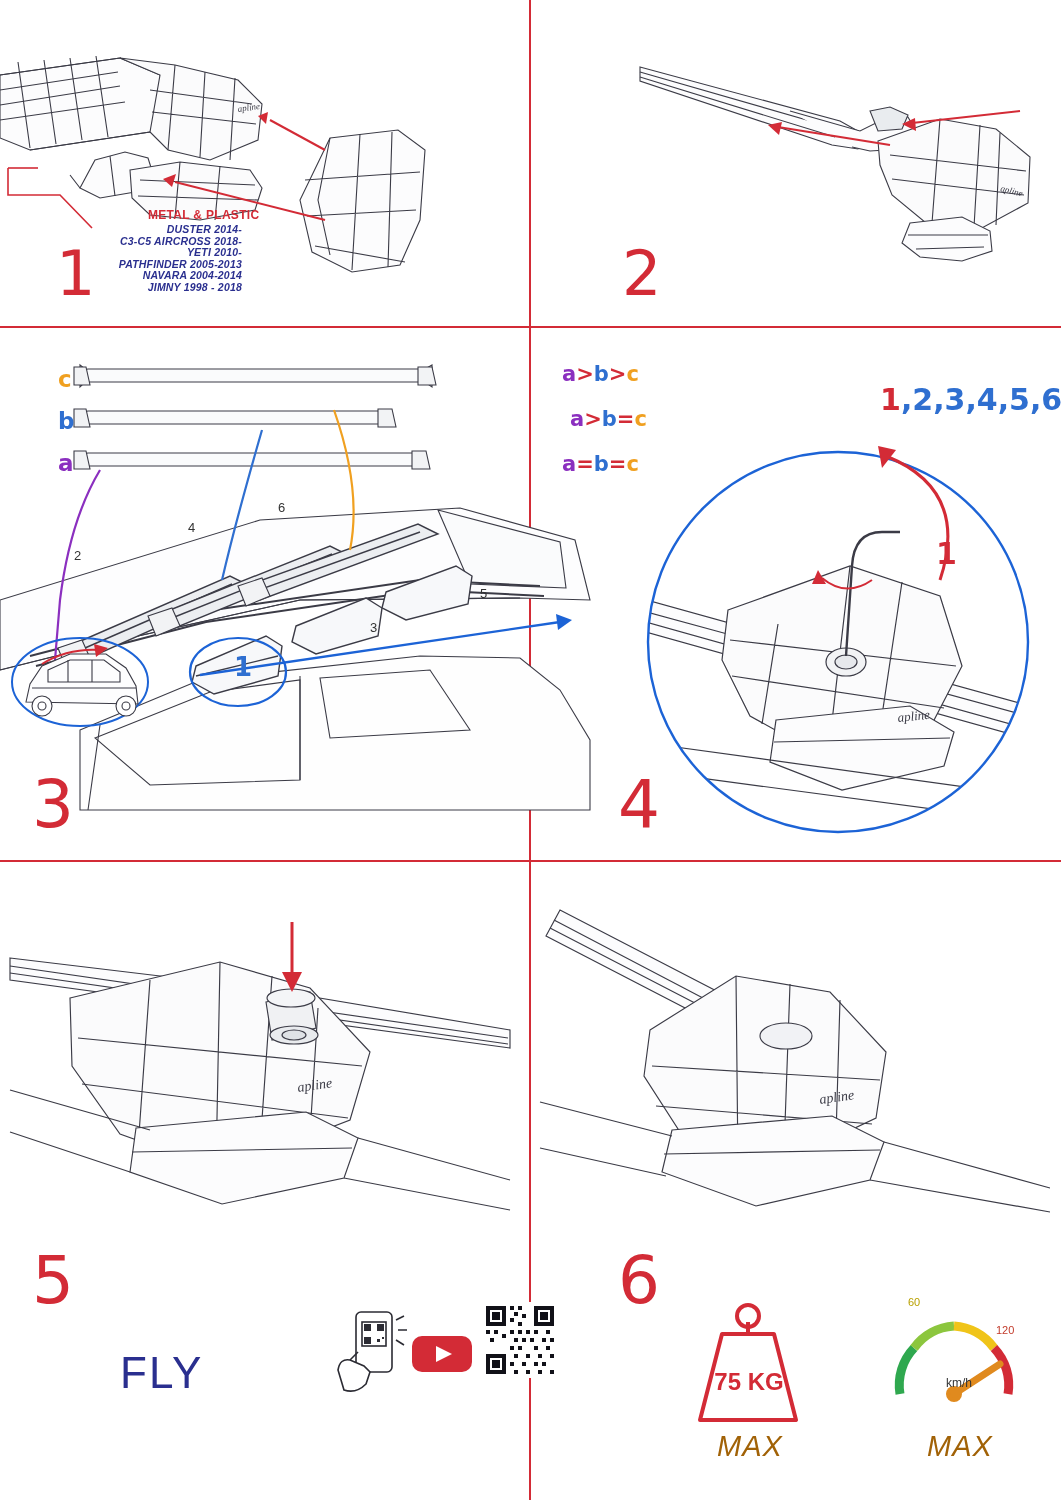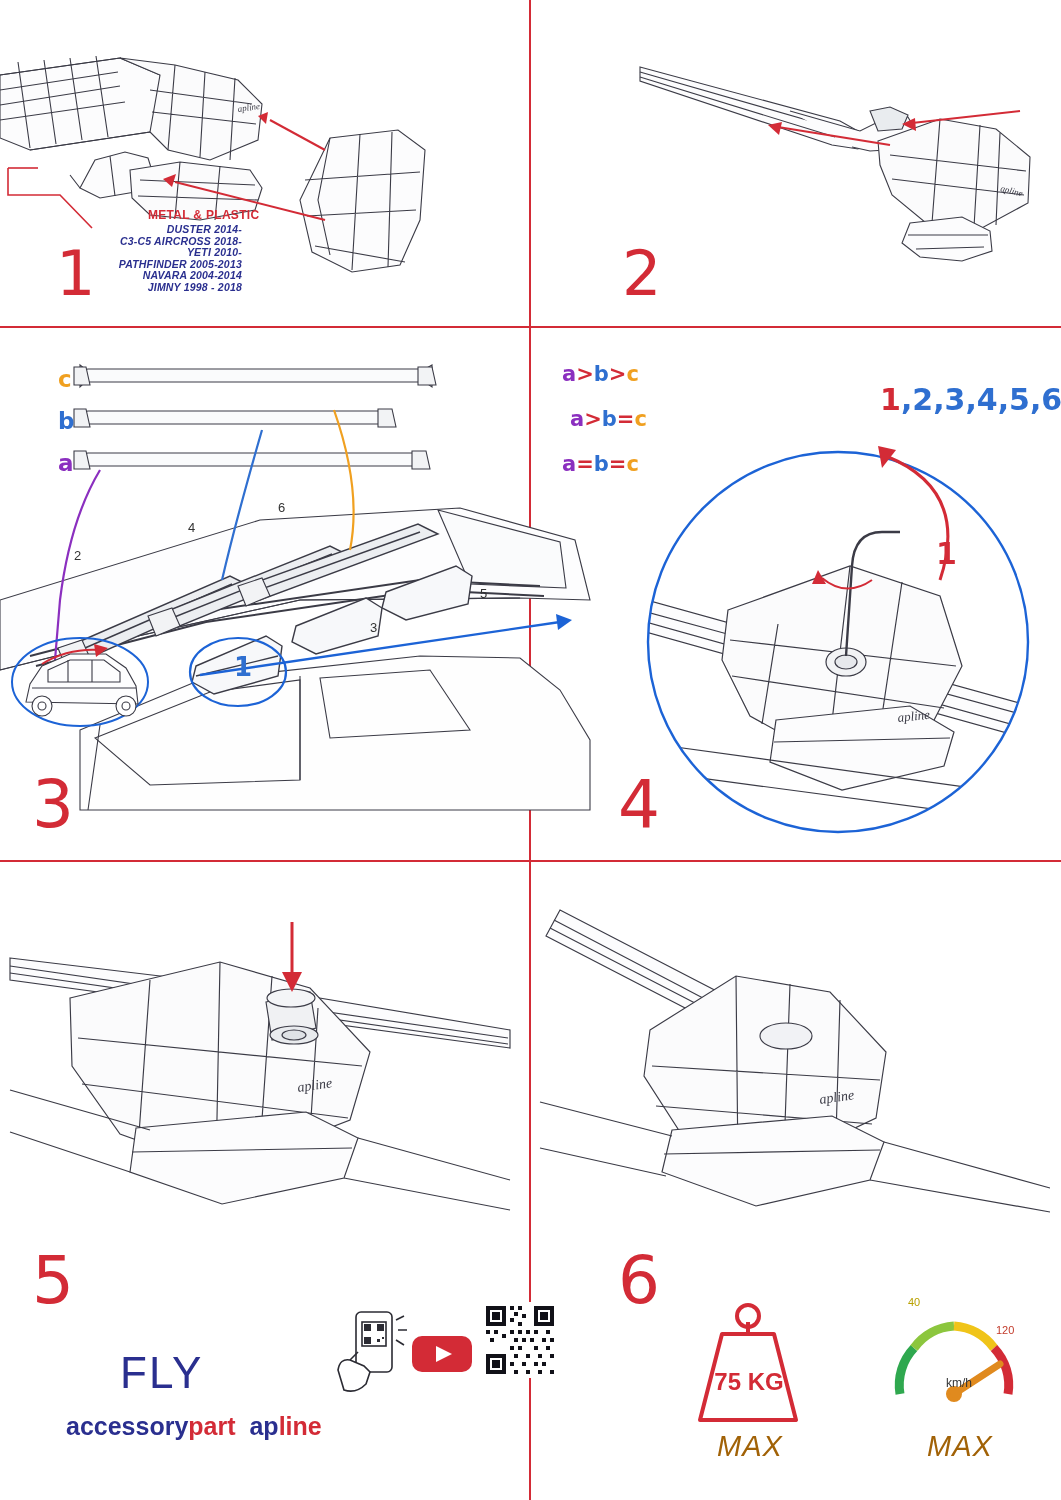--- a/index.html
+++ b/index.html
@@ -455,23 +455,20 @@
         <path d="M132,250 L292,236 L344,262 L330,300 L216,326 L122,292 Z" fill="#fcfcfd"></path>
         <path d="M124,274 L340,270"></path>
         <text x="280" y="224" font-family="Liberation Serif, serif" font-style="italic" font-size="14" fill="#3b3b46" stroke="none" transform="rotate(-8 280 224)">apline</text>
         <path d="M0,222 L132,256 M0,268 L126,296 M344,262 L510,308 M330,300 L510,332"></path>
       </g>
     </svg>
   </div>
   <div class="stepnum" style="left:618px; top:1248px; font-size:66px;">6</div>
 
   <div class="fly" style="left:120px; top:1348px;">FLY</div>
-  <div class="brandline" style="left:66px; top:1412px;">
-    <span class="dark">accessory</span><span class="red">part</span><span class="dark">&nbsp;&nbsp;</span><span class="dark">ap</span><span class="red">line</span>
-  </div>
 
   <div class="panel" style="left:330px; top:1308px; width:80px; height:100px;">
     <svg width="80" height="100" viewBox="0 0 80 100">
       <g fill="none" stroke="#2b2b33" stroke-width="1.6">
         <rect x="26" y="4" width="36" height="60" rx="5" fill="#fff"></rect>
         <rect x="32" y="14" width="24" height="24" fill="#fff"></rect>
         <path d="M34,16 h7 v7 h-7 z M47,16 h7 v7 h-7 z M34,29 h7 v7 h-7 z M47,31 h3 v3 h-3 z M52,29 h2 v2 h-2 z" fill="#2b2b33" stroke="none"></path>
         <path d="M8,62 Q10,50 20,52 L34,58 L40,64 L36,76 Q26,86 14,82 Z" fill="#fff"></path>
         <path d="M20,52 L28,44"></path>
         <path d="M66,12 l8,-4 M68,22 l9,0 M66,32 l8,5"></path>
@@ -552,18 +549,18 @@
       <g fill="none" stroke-width="9" stroke-linecap="butt">
         <path d="M16,96 A54,54 0 0,1 30,50" stroke="#2fa84f"></path>
         <path d="M30,50 A54,54 0 0,1 70,28" stroke="#8cc63e"></path>
         <path d="M70,28 A54,54 0 0,1 110,50" stroke="#f0c419"></path>
         <path d="M110,50 A54,54 0 0,1 124,96" stroke="#d32b36"></path>
       </g>
       <circle cx="70" cy="96" r="8" fill="#e08a1e"></circle>
       <path d="M70,96 L116,66" stroke="#e08a1e" stroke-width="7" stroke-linecap="round" fill="none"></path>
     </svg>
   </div>
-  <div class="gaugetick" style="left:908px; top:1296px;">40</div>
+  <div class="gaugetick" style="left:908px; top:1296px;">60</div>
   <div class="gaugetick2" style="left:996px; top:1324px;">120</div>
   <div class="kmh" style="left:924px; top:1376px; width:70px; text-align:center;">km/h</div>
   <div class="maxlabel" style="left:918px; top:1430px; width:84px; text-align:center;">MAX</div>
 
 </div>
 
 </body></html>

